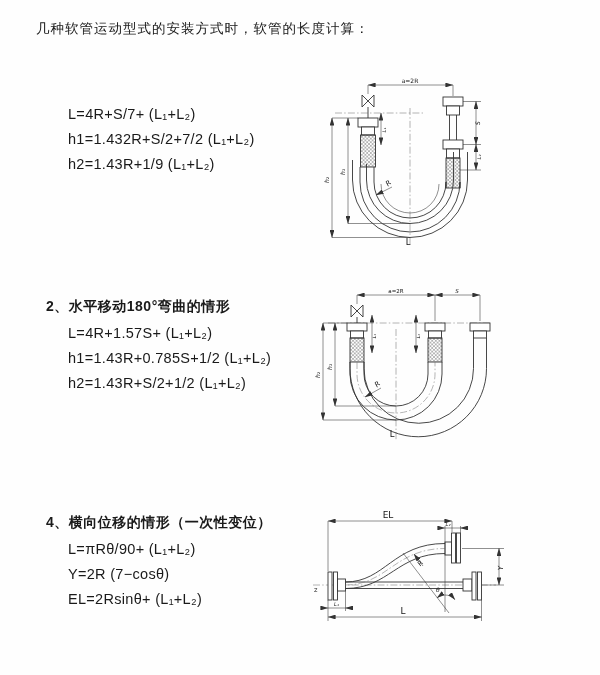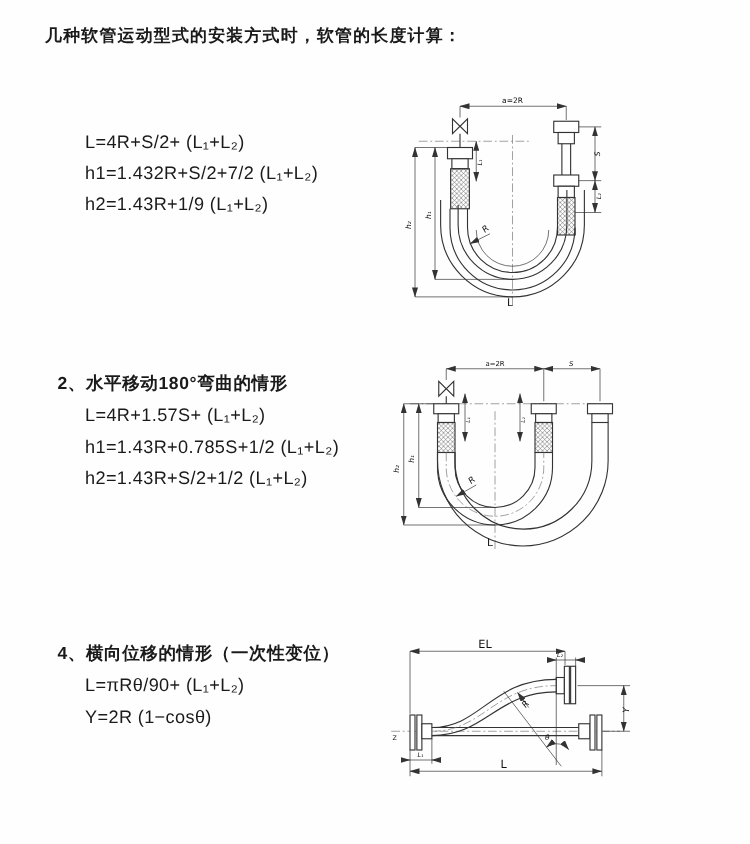--- a/index.html
+++ b/index.html
@@ -1,18 +1,18 @@
 <!DOCTYPE html>
 <html><head>
 <meta charset="utf-8">
 <style>
   html,body{margin:0;padding:0;}
   body{width:600px;height:675px;background:#fefefe;position:relative;overflow:hidden;
        font-family:"Liberation Sans","DejaVu Sans",sans-serif;color:#1a1a1a;}
-  .page-title{position:absolute;left:36px;top:20px;font-size:13.5px;font-weight:700;letter-spacing:1px;}
+  .page-title{position:absolute;left:36px;top:20px;font-size:13.5px;font-weight:400;letter-spacing:1px;}
   .section{position:absolute;left:46px;width:280px;}
   .sec-1{top:106px;}
   .sec-2{top:298px;}
   .sec-3{top:514px;}
   .sec-heading{font-size:14px;font-weight:700;letter-spacing:0.5px;margin:0 0 9px 0;}
   .formula{font-size:14.5px;font-weight:400;letter-spacing:0.3px;margin:0 0 9px 0;padding-left:22px;line-height:16px;}
   .diagram{position:absolute;}
   #d1{left:315px;top:72px;}
   #d2{left:308px;top:285px;}
   #d3{left:300px;top:505px;}
@@ -33,36 +33,37 @@
     </marker>
     <pattern id="xh" width="3.6" height="3.6" patternUnits="userSpaceOnUse">
       <path d="M0,3.6 L3.6,0 M0,0 L3.6,3.6" stroke="#666" stroke-width="0.45" fill="none"></path>
     </pattern>
   </defs>
 </svg>
 
 <div class="page-title">几种软管运动型式的安装方式时，软管的长度计算：</div>
 
 <div class="section sec-1">
-  <div class="formula">L=4R+S/2+ (L₁+L₂)</div>
+  <div class="formula">L=4R+S/7+ (L₁+L₂)</div>
   <div class="formula">h1=1.432R+S/2+7/2 (L₁+L₂)</div>
   <div class="formula">h2=1.43R+1/9 (L₁+L₂)</div>
 </div>
 
 <div class="section sec-2">
   <div class="sec-heading">2、水平移动180°弯曲的情形</div>
   <div class="formula">L=4R+1.57S+ (L₁+L₂)</div>
   <div class="formula">h1=1.43R+0.785S+1/2 (L₁+L₂)</div>
   <div class="formula">h2=1.43R+S/2+1/2 (L₁+L₂)</div>
 </div>
 
 <div class="section sec-3">
   <div class="sec-heading">4、横向位移的情形（一次性变位）</div>
   <div class="formula">L=πRθ/90+ (L₁+L₂)</div>
-  <div class="formula">Y=2R (1−cosθ)</div>
+  <div class="formula">Y=2R (7−cosθ)</div>
+  <div class="formula">EL=2Rsinθ+ (L₁+L₂)</div>
 </div>
 
 <svg id="d1" class="diagram" width="270" height="185" viewBox="0 0 270 185">
 
   <line class="cl" x1="95" y1="36" x2="95" y2="172"></line>
   <line class="cl" x1="20" y1="41" x2="108" y2="41"></line>
 
   <g>
     <line class="dim" x1="53" y1="13" x2="138" y2="13" marker-start="url(#arr)" marker-end="url(#arr)"></line>
     <line class="dim" x1="138" y1="13" x2="138" y2="24"></line>

